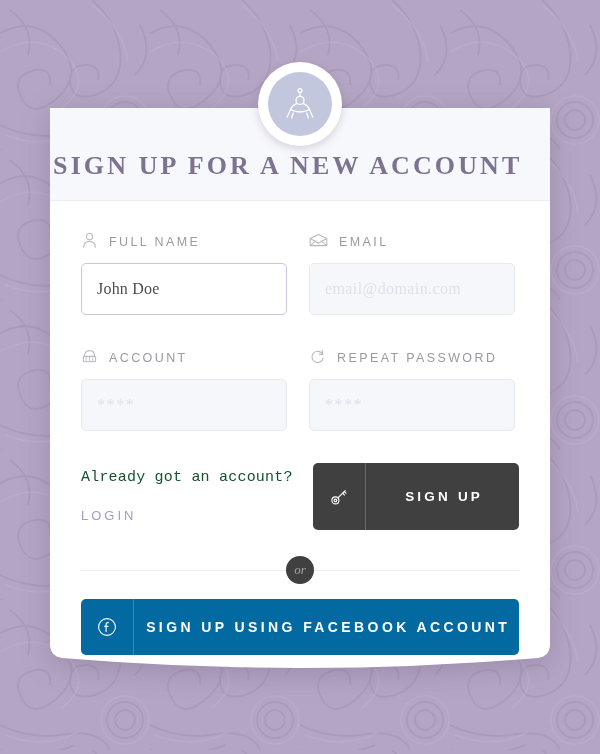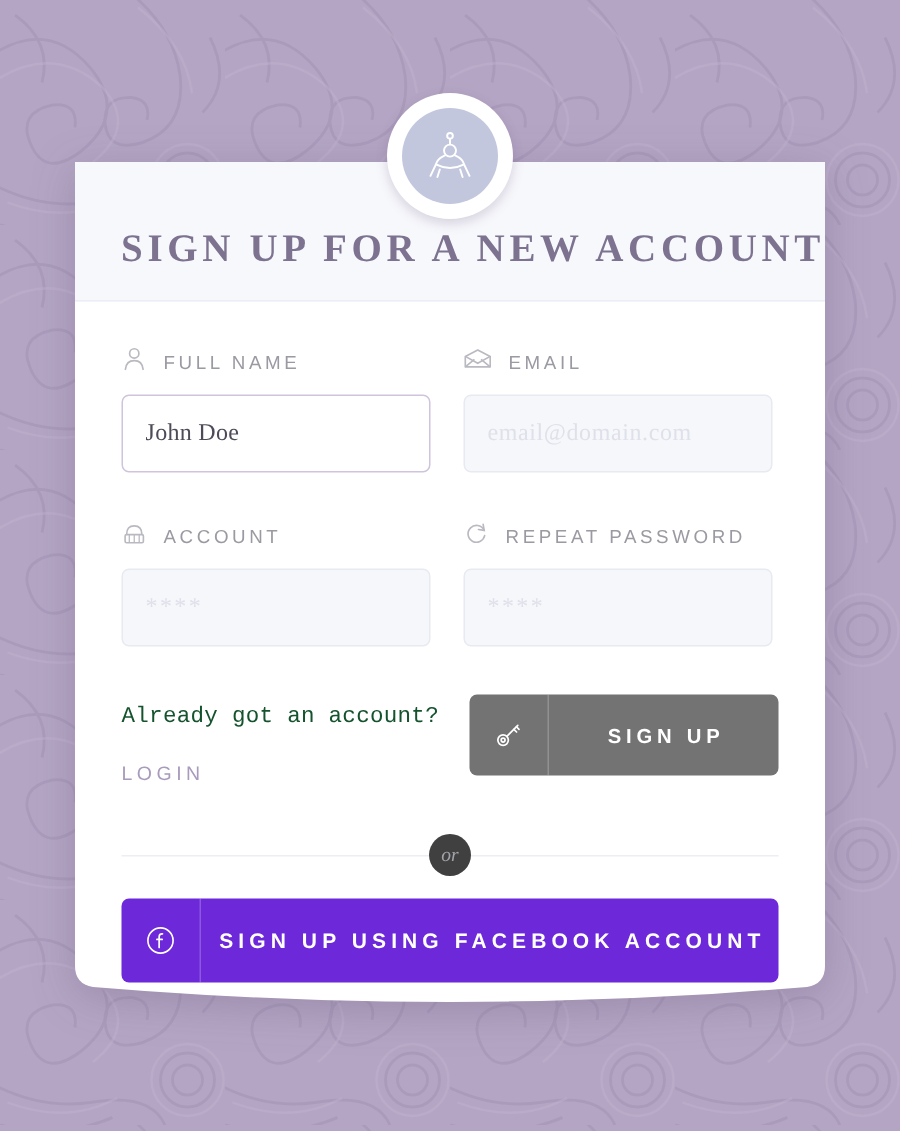--- a/index.html
+++ b/index.html
@@ -54,21 +54,21 @@
     background: #f7f8fc;
     border-bottom: 1px solid #eceef5;
     box-sizing: border-box;
   }
 
   .card-title {
     position: absolute;
     left: 0;
     top: 43px;
     width: 500px;
-    text-align: right;
+    text-align: left;
     font-family: "Liberation Serif", serif;
     font-size: 26px;
     font-weight: 700;
     letter-spacing: 3.1px;
     color: #7d7390;
     text-indent: 3.1px;
   }
 
   
   .emblem {
@@ -201,22 +201,22 @@
     display: flex;
     align-items: stretch;
     border-radius: 5px;
     overflow: hidden;
     cursor: pointer;
     border: none;
     padding: 0;
   }
   .btn-signup {
     width: 206px;
-    height: 54px;
-    background: #737373;
+    height: 67px;
+    background: #404040;
   }
   .btn-icon-cell {
     width: 52px;
     display: flex;
     align-items: center;
     justify-content: center;
     border-right: 1px solid rgba(255,255,255,0.22);
     flex: none;
   }
   .btn-label-cell {
@@ -268,21 +268,21 @@
   
   .fb-wrap {
     position: absolute;
     top: 398px;
     left: 31px;
     width: 438px;
   }
   .btn-fb {
     width: 438px;
     height: 56px;
-    background: #6d28d9;
+    background: #0369a1;
   }
   .btn-fb .btn-label-cell {
     letter-spacing: 3.4px;
     text-indent: 3.4px;
     font-size: 14px;
   }
 </style>
 </head>
 <body>
 

